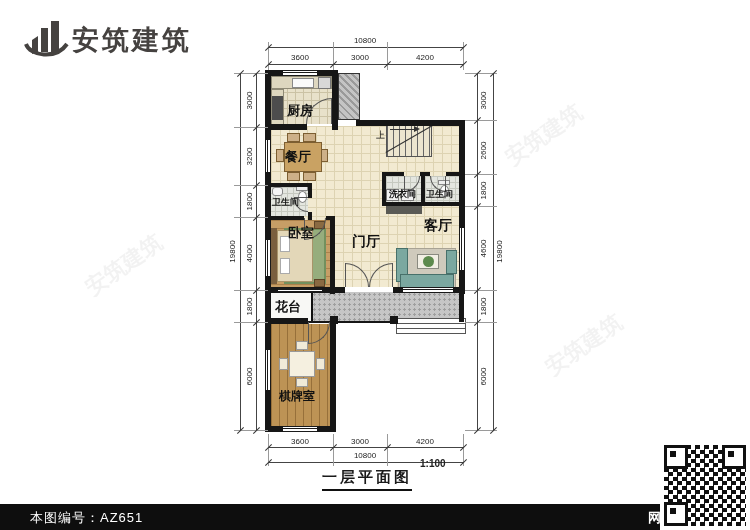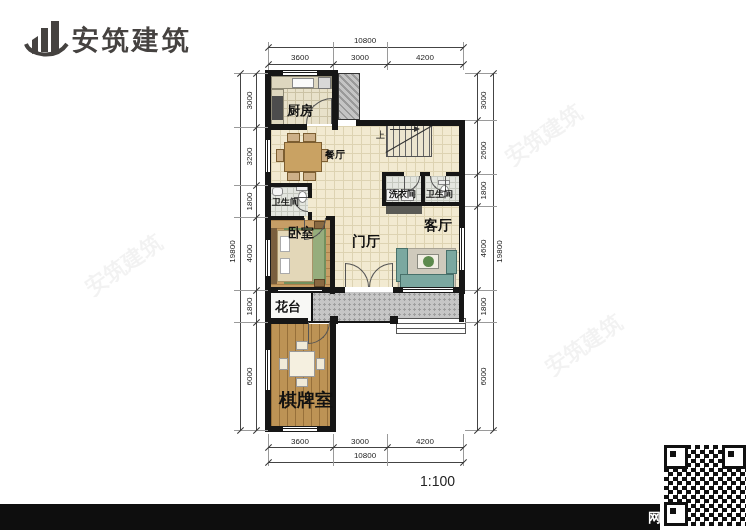--- a/index.html
+++ b/index.html
@@ -25,21 +25,21 @@
   .wm{position:absolute;color:rgba(0,0,0,0.05);font-weight:bold;pointer-events:none;}
   #footer-bar{position:absolute;left:0;top:504px;width:750px;height:26px;background:#0e0e0e;color:#fff;}
   #footer-bar span{position:absolute;top:5px;font-size:13px;letter-spacing:1px;white-space:nowrap;}
   #qr{position:absolute;left:660px;top:441px;width:90px;height:89px;background:#fff;padding:0;}
   #qr .mods{position:absolute;left:4px;top:4px;width:82px;height:81px;
      background:repeating-conic-gradient(#101010 0% 25%,#fff 0% 50%) 0 0/9px 9px;}
   .finder{position:absolute;width:18px;height:18px;border:3px solid #101010;background:#fff;}
   .finder i{position:absolute;left:3px;top:3px;width:6px;height:6px;background:#101010;display:block;}
   #caption-title{position:absolute;left:322px;top:468px;font-size:15px;font-weight:bold;letter-spacing:3px;
      border-bottom:2px solid #111;padding-bottom:2px;}
-  #caption-scale{position:absolute;left:420px;top:473px;font-size:14px;color:#222;}
+  #caption-scale{position:absolute;left:420px;top:458px;font-size:10px;color:#222;font-weight:bold;}
   #brand-title{position:absolute;left:72px;top:22px;font-size:27px;font-weight:600;letter-spacing:3px;color:#454240;}
   #brand-slogan{position:absolute;left:28px;top:54px;font-size:17px;font-weight:bold;letter-spacing:1px;color:#454240;}
 </style>
 </head>
 <body>
 
 <div id="page">
 
   <div class="abs" style="left:22px;top:16px;width:48px;height:44px;">
     <svg width="48" height="44" viewBox="0 0 48 44">
@@ -227,29 +227,29 @@
       <div class="abs leaf" style="left: 294px; top: 197px; width: 14px; height: 1px;"></div>
       <div class="abs leaf" style="left: 304px; top: 218px; width: 1px; height: 22px;"></div>
       <div class="abs leaf" style="left: 404px; top: 176px; width: 1px; height: 16px;"></div>
       <div class="abs leaf" style="left: 445px; top: 176px; width: 1px; height: 16px;"></div>
       <div class="abs leaf" style="left: 308px; top: 322px; width: 1px; height: 22px;"></div>
       <div class="abs leaf" style="left: 345px; top: 263px; width: 1px; height: 24px;"></div>
       <div class="abs leaf" style="left: 392px; top: 263px; width: 1px; height: 24px;"></div>
     </div>
 
   <div class="room-label" style="left:287px;top:102px;font-size:13px;">厨房</div>
-  <div class="room-label" style="left:285px;top:148px;font-size:10px;margin-left:40px;">餐厅</div>
+  <div class="room-label" style="left:285px;top:148px;font-size:13px;">餐厅</div>
   <div class="room-label" style="left:272px;top:196px;font-size:9px;">卫生间</div>
   <div class="room-label" style="left:288px;top:224px;font-size:13px;">卧室</div>
   <div class="room-label" style="left:352px;top:233px;font-size:14px;">门厅</div>
   <div class="room-label" style="left:389px;top:188px;font-size:9px;">洗衣间</div>
   <div class="room-label" style="left:426px;top:188px;font-size:9px;">卫生间</div>
   <div class="room-label" style="left:424px;top:217px;font-size:14px;">客厅</div>
   <div class="room-label" style="left:275px;top:298px;font-size:13px;">花台</div>
-  <div class="room-label" style="left:279px;top:388px;font-size:18px;">棋牌室</div>
+  <div class="room-label" style="left:279px;top:388px;font-size:12px;">棋牌室</div>
   <div class="room-label" style="left:376px;top:129px;font-size:9px;font-weight:normal;">上</div>
 
   <div class="dimnum" style="left:330px;top:36px;width:70px;">10800</div>
   <div class="dimnum" style="left:270px;top:53px;width:60px;">3600</div>
   <div class="dimnum" style="left:330px;top:53px;width:60px;">3000</div>
   <div class="dimnum" style="left:395px;top:53px;width:60px;">4200</div>
 
   <div class="dimnum" style="left:270px;top:437px;width:60px;">3600</div>
   <div class="dimnum" style="left:330px;top:437px;width:60px;">3000</div>
   <div class="dimnum" style="left:395px;top:437px;width:60px;">4200</div>
@@ -264,23 +264,25 @@
   <div class="dimnum vdim" style="left:214px;top:247px;width:36px;">19800</div>
 
   <div class="dimnum vdim" style="left:465px;top:96px;width:36px;">3000</div>
   <div class="dimnum vdim" style="left:465px;top:146px;width:36px;">2600</div>
   <div class="dimnum vdim" style="left:465px;top:186px;width:36px;">1800</div>
   <div class="dimnum vdim" style="left:465px;top:244px;width:36px;">4600</div>
   <div class="dimnum vdim" style="left:465px;top:302px;width:36px;">1800</div>
   <div class="dimnum vdim" style="left:465px;top:372px;width:36px;">6000</div>
   <div class="dimnum vdim" style="left:481px;top:247px;width:36px;">19800</div>
 
+  <div id="caption-title">一层平面图</div>
   <div id="caption-scale">1:100</div>
 
   <div id="footer-bar">
+    <span style="left:30px;">本图编号：AZ651</span>
     <span style="left:648px;font-weight:bold;">网</span>
   </div>
   <div id="qr">
     <div class="mods"></div>
     <div class="finder" style="left:4px;top:4px;">
         <i></i>
       </div>
     <div class="finder" style="right:4px;top:4px;">
         <i></i>
       </div>

